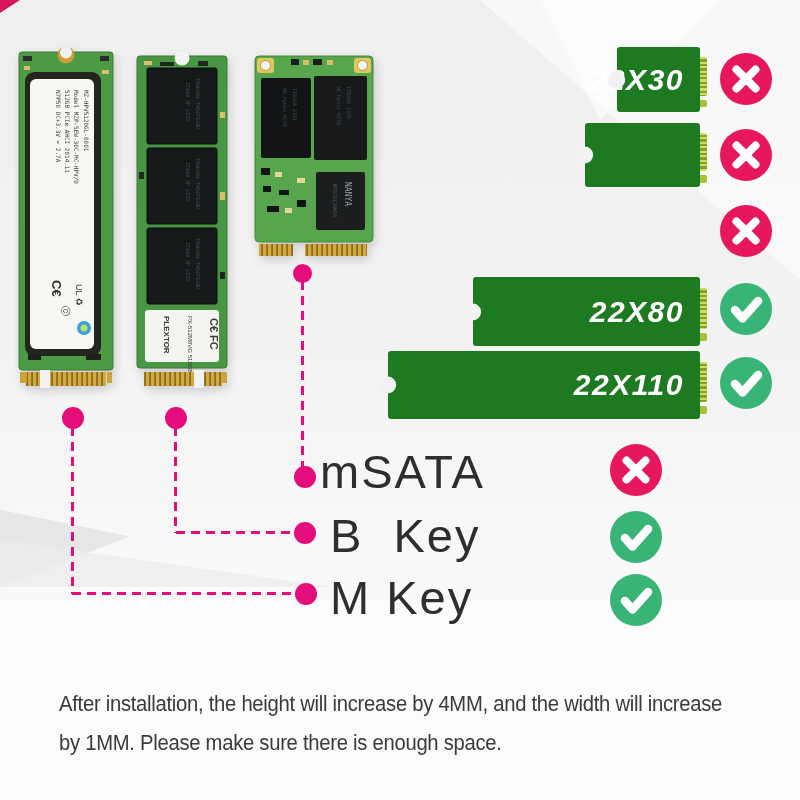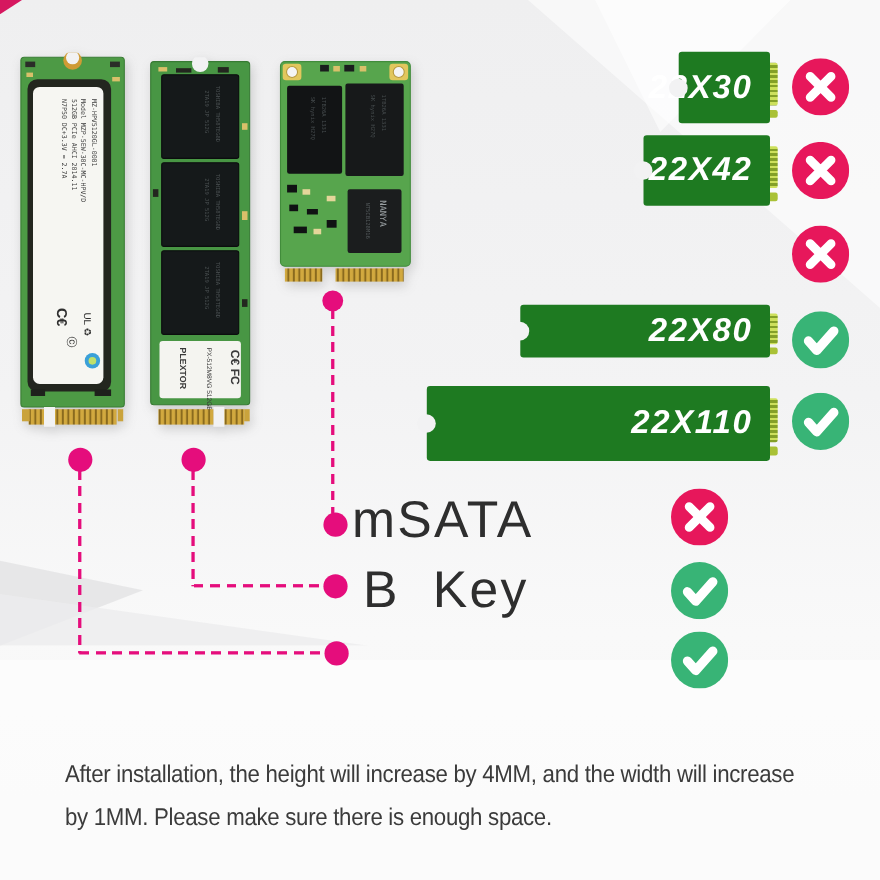--- a/index.html
+++ b/index.html
@@ -155,25 +155,24 @@
   </svg>
 
   <div class="bar" style="left:617px;top:47px;width:83px;height:65px">
     <span class="notch"></span>
     <span>22X30</span>
     <span class="pins"></span>
     <span class="tab"></span>
   </div>
   <div class="bar" style="left:585px;top:123px;width:115px;height:64px">
     <span class="notch"></span>
-    <span>22X42</span>
-    <span class="pins"></span>
-    <span class="tab"></span>
-  </div>
-  <div class="bar" style="left:473px;top:277px;width:227px;height:48px">
+    <span class="pins"></span>
+    <span class="tab"></span>
+  </div>
+  <div class="bar" style="left:473px;top:277px;width:227px;height:69px">
     <span class="notch"></span>
     <span>22X80</span>
     <span class="pins"></span>
     <span class="tab"></span>
   </div>
   <div class="bar" style="left:388px;top:351px;width:312px;height:68px">
     <span class="notch"></span>
     <span>22X110</span>
     <span class="pins"></span>
     <span class="tab"></span>
@@ -209,20 +208,21 @@
   <div class="vline" style="left:174px;top:427px;height:106px"></div>
   <div class="hline" style="left:176px;top:531px;width:120px"></div>
   <div class="vline" style="left:301px;top:281px;height:186px"></div>
 
   <div class="dot" style="left:294px;top:466px;width:22px;height:22px"></div>
   <div class="dot" style="left:294px;top:522px;width:22px;height:22px"></div>
   <div class="dot" style="left:295px;top:583px;width:22px;height:22px"></div>
 
   <div class="key-label" style="left:320px;top:448px">mSATA</div>
   <div class="key-label" style="left:330px;top:512px">B  Key</div>
+  <div class="key-label" style="left:330px;top:574px">M Key</div>
 
   <svg class="mark" style="left:610px;top:444px" viewBox="-26 -26 52 52">
     <circle r="26" fill="#e7175b"></circle>
       <path d="M-9.5 -9.5 L9.5 9.5 M9.5 -9.5 L-9.5 9.5" stroke="#fff" stroke-width="8" stroke-linecap="round"></path>
     </svg>
   <svg class="mark" style="left:610px;top:511px" viewBox="-26 -26 52 52">
     <circle r="26" fill="#38b476"></circle>
       <path d="M-11 1 L-3.5 9.5 L12 -8" stroke="#fff" stroke-width="8.5" fill="none" stroke-linecap="round" stroke-linejoin="round"></path>
     </svg>
   <svg class="mark" style="left:610px;top:574px" viewBox="-26 -26 52 52">

